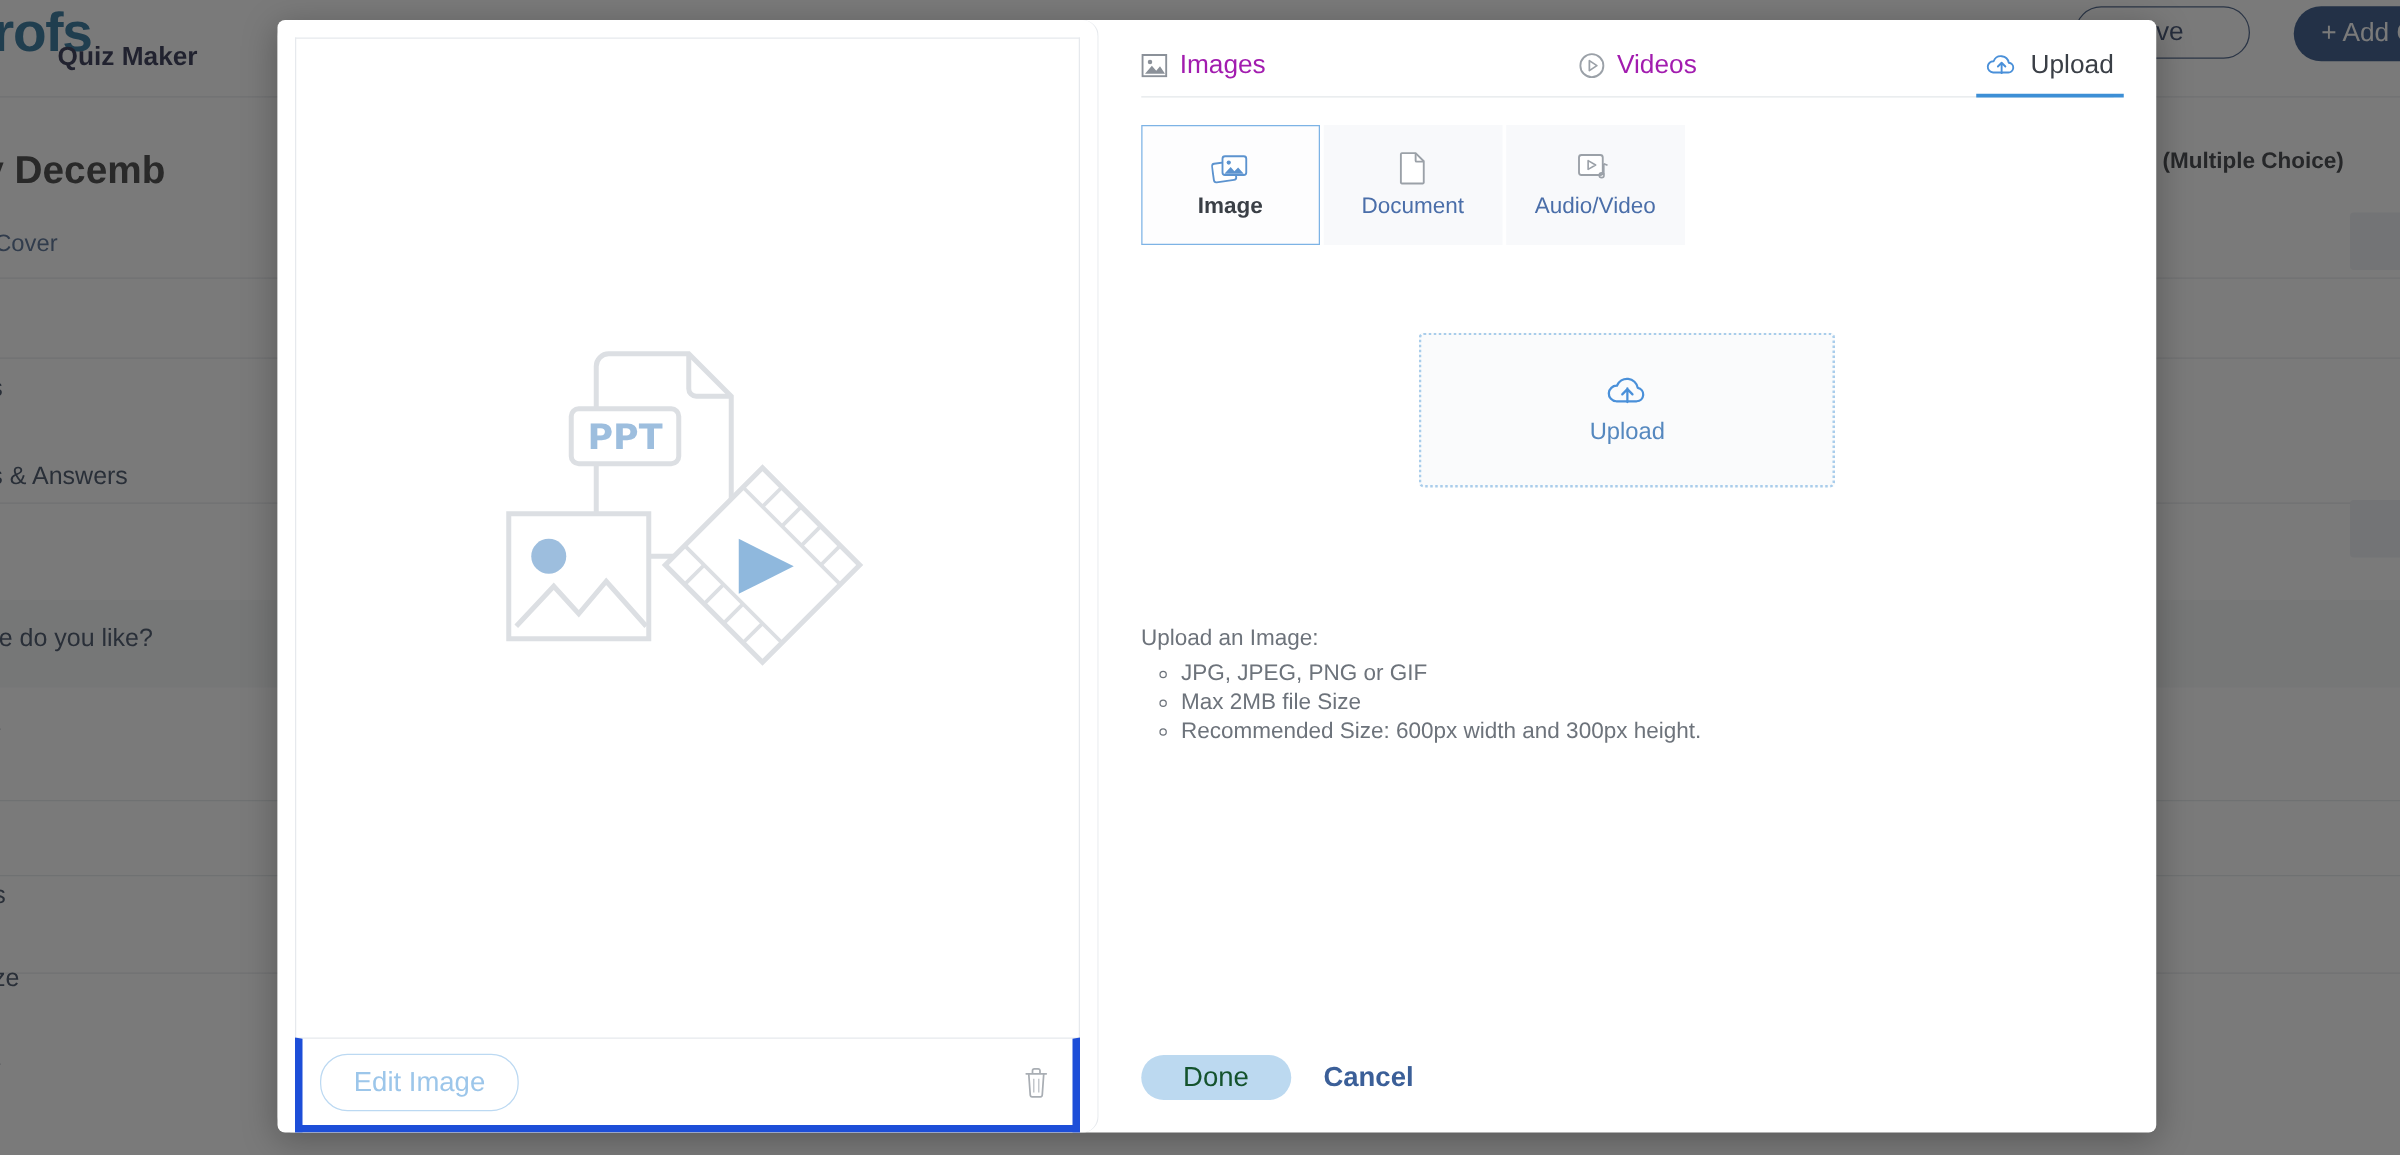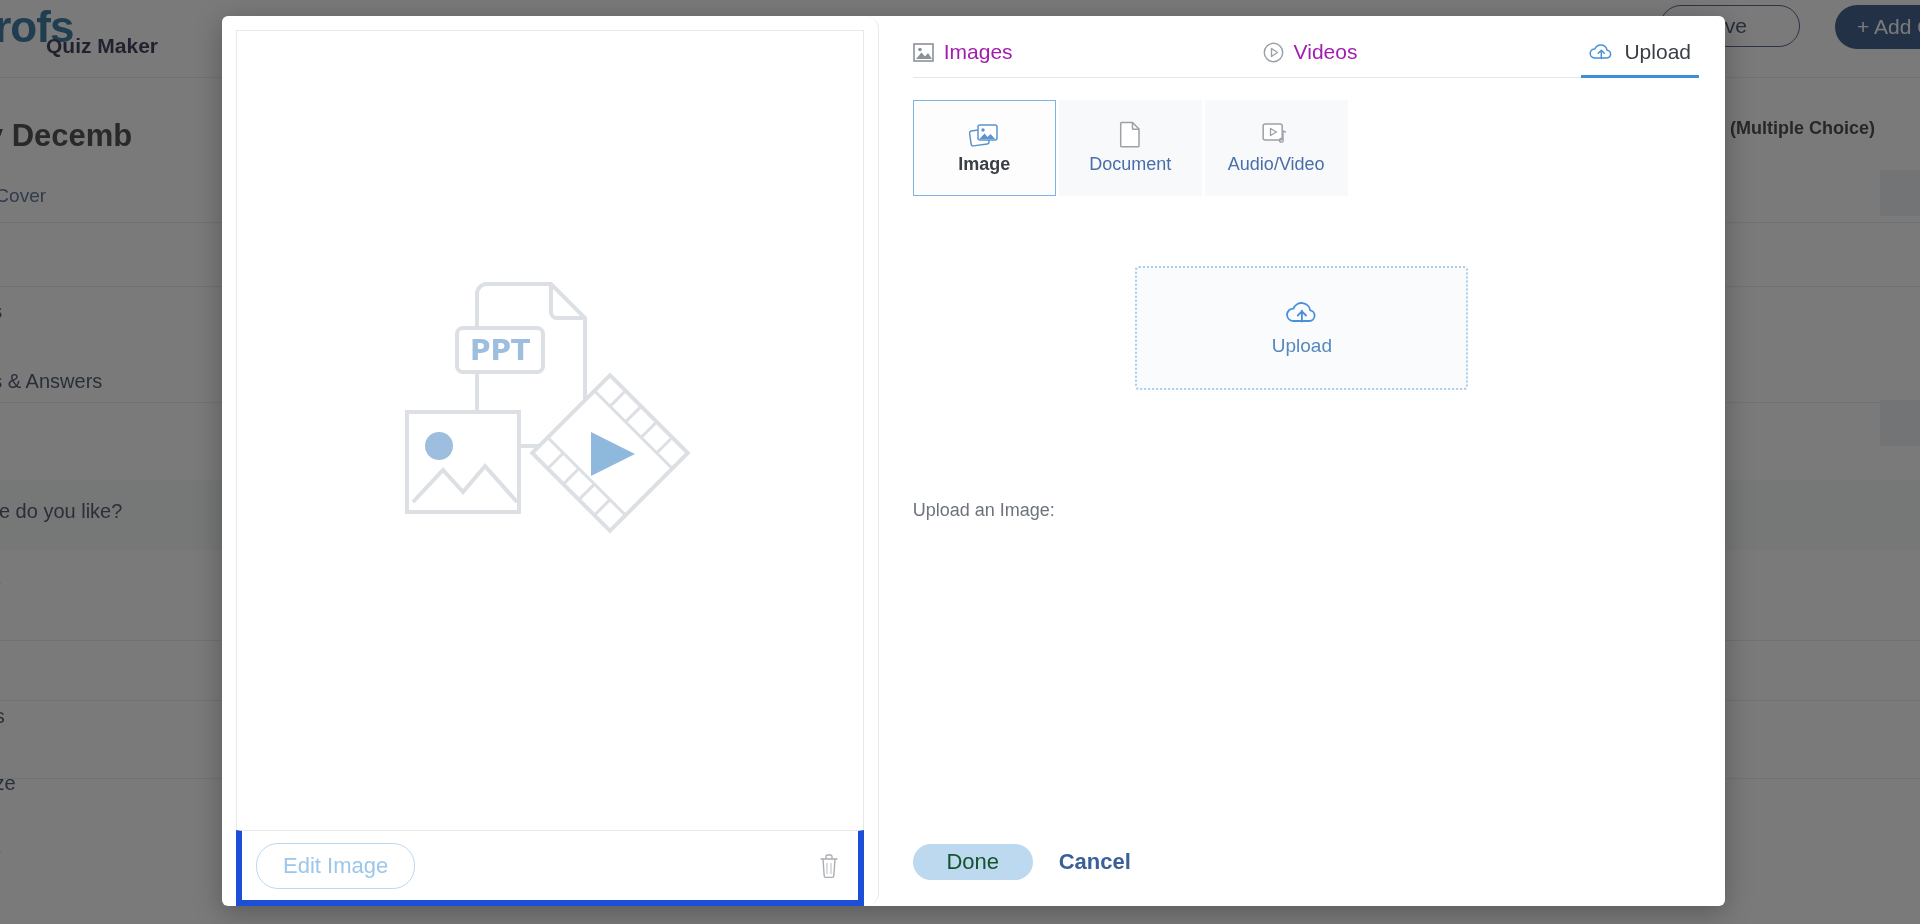--- a/index.html
+++ b/index.html
@@ -351,20 +351,25 @@
         <svg width="34" height="28" viewBox="0 0 34 28">
           <path d="M8 22 a6.2 6.2 0 0 1 0.5 -12.4 a8.7 8.7 0 0 1 16.7 1.7 a5.4 5.4 0 0 1 -0.8 10.7 z" stroke="#4a90d9" stroke-width="1.8" fill="none" stroke-linejoin="round"></path>
           <path d="M16.9 22.6 v-11 M12.8 16.5 l4.1 -4.2 l4.1 4.2" stroke="#4a90d9" stroke-width="1.8" fill="none" stroke-linecap="round" stroke-linejoin="round"></path>
         </svg>
       </span>
       <span id="dropzone-label">Upload</span>
     </div>
 
     <div id="hints">
       <div id="hint-title">Upload an Image:</div>
+      <ul id="hint-list">
+        <li>JPG, JPEG, PNG or GIF</li>
+        <li>Max 2MB file Size</li>
+        <li>Recommended Size: 600px width and 300px height.</li>
+      </ul>
     </div>
 
     <div id="modal-footer">
       <div id="done-btn">Done</div>
       <div id="cancel-btn">Cancel</div>
     </div>
   </div>
 </div>
 
 </body></html>

